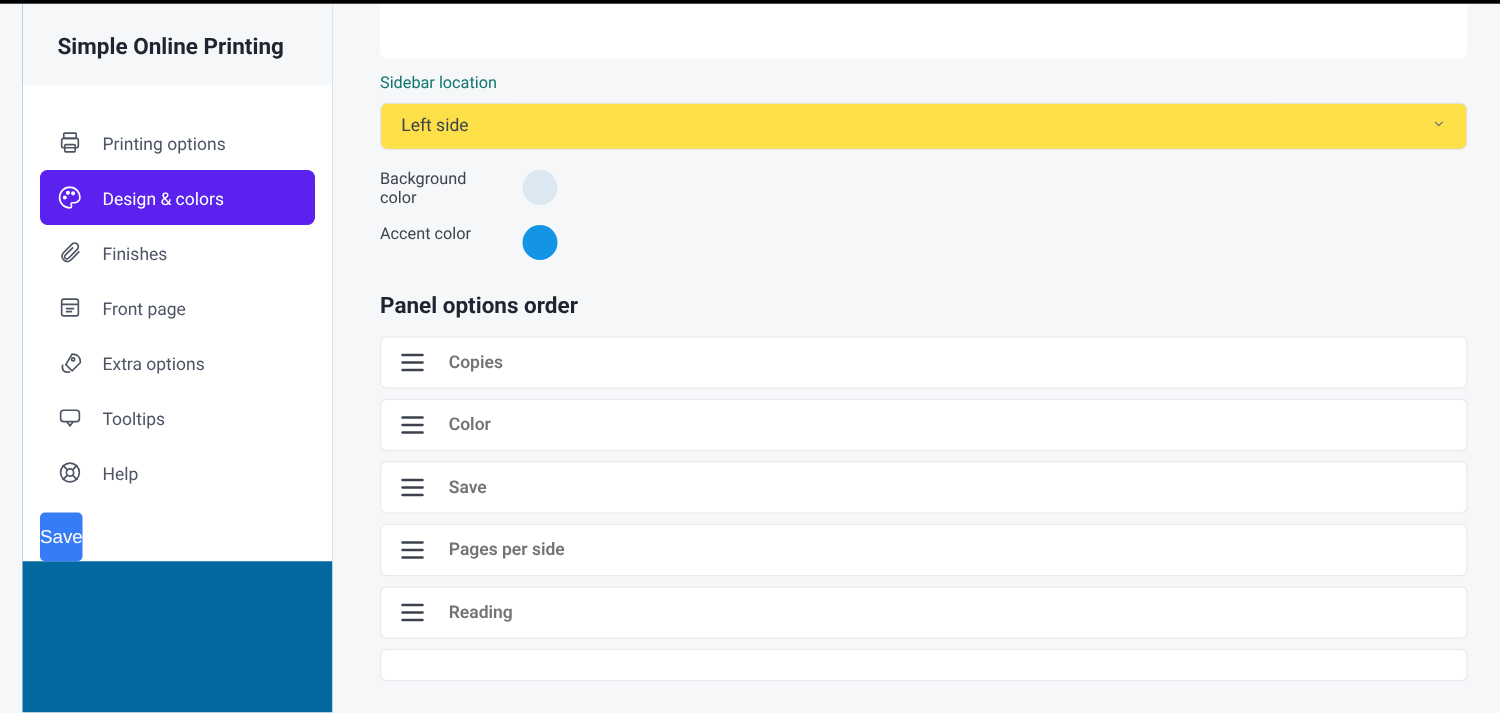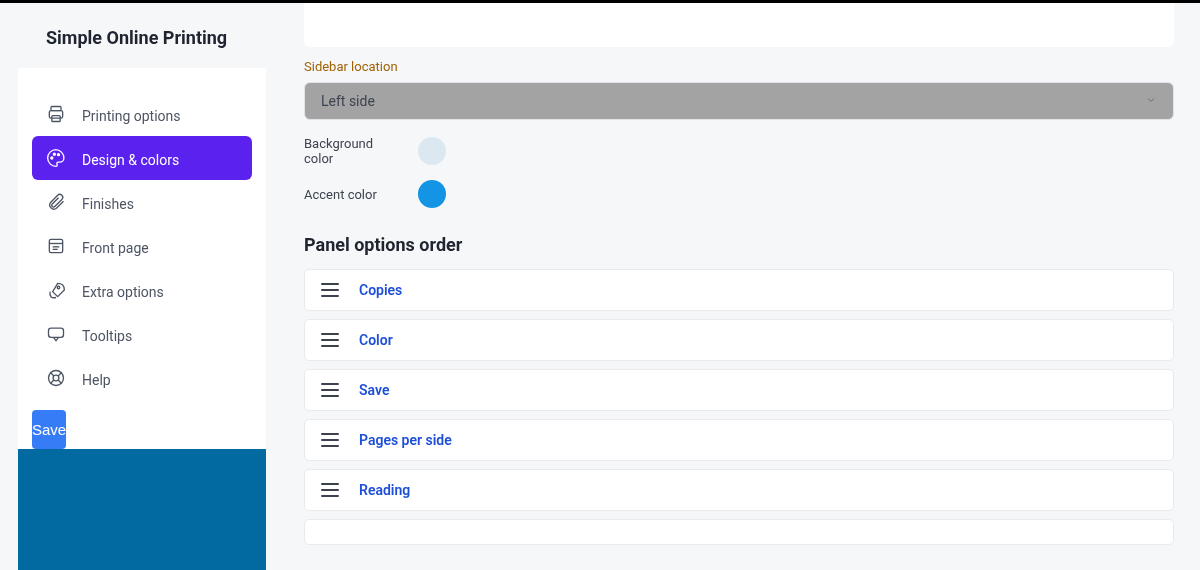--- a/index.html
+++ b/index.html
@@ -87,44 +87,44 @@
       padding: 0 26px 20px 38px;
     }
     .white-band {
       background: #fff;
       height: 44px;
       border-radius: 0 0 6px 6px;
       margin-bottom: 12px;
     }
     .field-label {
       font-size: 13px;
-      color: #a16207;
+      color: #0f766e;
       display: block;
       margin-bottom: 8px;
     }
     .select {
       display: flex;
       align-items: center;
       justify-content: space-between;
-      background: #a3a3a3;
+      background: #fde047;
       border: 1px solid #e2e4ea;
       border-radius: 6px;
       padding: 10px 16px;
       font-size: 14px;
       color: #3d434f;
       cursor: pointer;
       margin-bottom: 16px;
     }
     .chevron {
       width: 12px;
       height: 12px;
     }
     .color-row {
       display: flex;
-      align-items: center;
+      align-items: flex-start;
       gap: 14px;
       margin-bottom: 14px;
     }
     .color-label {
       font-size: 13px;
       color: #3d434f;
       width: 100px;
     }
     .swatch {
       width: 28px;
@@ -162,21 +162,21 @@
       flex-shrink: 0;
     }
     .drag-handle span {
       height: 2px;
       background: #3c424d;
       border-radius: 1px;
     }
     .panel-label {
       font-size: 14px;
       font-weight: 600;
-      color: #1d4ed8;
+      color: #737373;
     }
     .left-pad {
       background: #f6f7f9;
       width: 18px;
     }
   </style>
 </head>
 <body>
 
 <div class="app">

